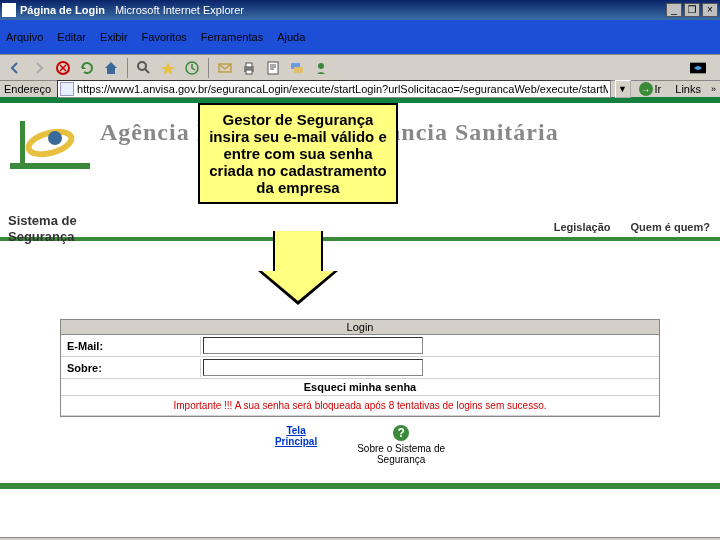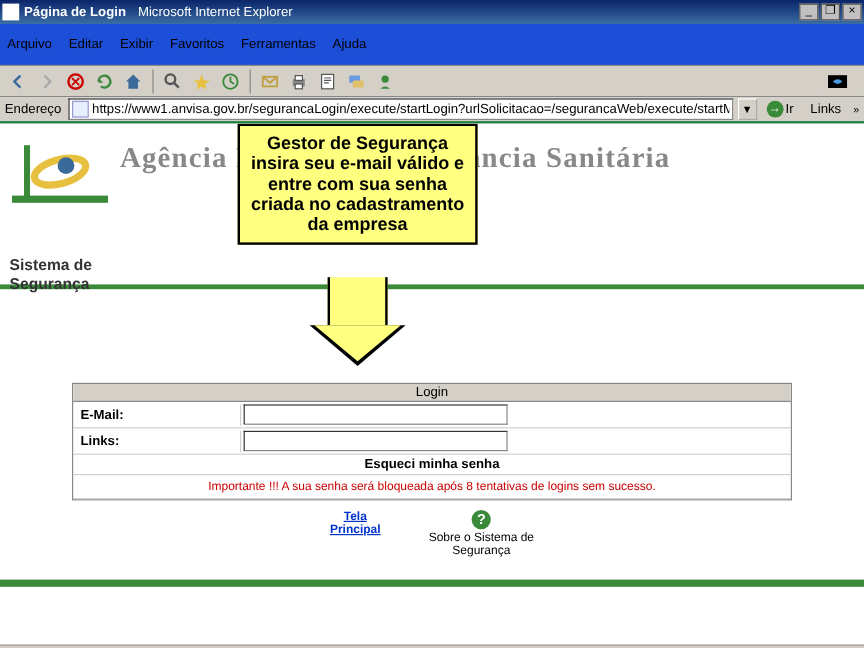--- a/index.html
+++ b/index.html
@@ -9,21 +9,21 @@
   .titlebar .title { font-weight: bold; font-size: 11px; flex: 0 0 auto; margin-right: 10px; }
   .titlebar .app { font-size: 11px; flex: 1; }
   .winbtns { display: flex; gap: 2px; }
   .winbtn { width: 16px; height: 14px; background: #c0c0c0; border: 1px solid #555; font-size: 10px; text-align: center; line-height: 12px; color: #000; cursor: pointer; }
   .menubar { background: #1d4ed8; height: 18px; display: flex; align-items: center; padding: 17px 6px; gap: 14px; font-size: 11px; border-bottom: 1px solid #888; }
   .menubar span { cursor: pointer; }
   .toolbar { background: #d4d0c8; height: 26px; display: flex; align-items: center; padding: 0 4px; gap: 2px; border-bottom: 1px solid #888; }
   .tbtn { width: 22px; height: 22px; background: #d4d0c8; border: 1px solid #d4d0c8; display: flex; align-items: center; justify-content: center; cursor: pointer; }
   .tbtn svg { width: 16px; height: 16px; }
   .sep { width: 1px; height: 20px; background: #888; margin: 0 3px; }
-  .addrbar { background: #d4d0c8; height: 22px; display: flex; align-items: center; padding: 0 4px; gap: 4px; border-bottom: 2px solid #15803d; font-size: 11px; }
+  .addrbar { background: #d4d0c8; height: 22px; display: flex; align-items: center; padding: 0 4px; gap: 4px; border-bottom: 6px solid #15803d; font-size: 11px; }
   .addrbar .label { margin-right: 2px; }
   .addrbar .urlbox { flex: 1; height: 18px; background: #fff; border: 1px inset #888; display: flex; align-items: center; padding: 0 2px; overflow: hidden; }
   .addrbar .urlbox .pgicon { width: 14px; height: 14px; background: #e8f0ff; border: 1px solid #99c; margin-right: 3px; flex-shrink: 0; }
   .addrbar .urlbox input { border: none; outline: none; font-size: 11px; width: 100%; }
   .addrbar .dd { width: 16px; height: 18px; background: #d4d0c8; border: 1px outset #fff; font-size: 9px; text-align: center; line-height: 16px; cursor: pointer; }
   .addrbar .go { display: flex; align-items: center; gap: 2px; cursor: pointer; padding: 0 4px; }
   .addrbar .go .goicon { width: 14px; height: 14px; border-radius: 50%; background: #3a8a3a; color: #fff; font-size: 10px; text-align: center; line-height: 14px; }
   .addrbar .links { padding: 0 6px; cursor: pointer; }
   .addrbar .chev { font-size: 9px; }
   .content { position: relative; height: 434px; background: #fff; overflow: hidden; }
@@ -200,31 +200,35 @@
     <div class="overlay">Gestor de Segurança insira seu e-mail válido e entre com sua senha criada no cadastramento da empresa</div>
     <div class="arrow-o">
       <div class="arrow-stem"></div>
       <div class="arrow-head"></div>
     </div>
 
     <div class="sistema">
       <div>Sistema de</div>
       <div>Segurança</div>
     </div>
+    <div class="navright">
+      <span>Legislação</span>
+      <span>Quem é quem?</span>
+    </div>
   </div>
   <div class="greenbar" style="margin-top:4px"></div>
 
   <div class="loginbox">
     <div class="loginhdr">Login</div>
     <div class="row">
       <div class="lbl">E-Mail:</div>
       <div class="fld"><input type="text" value="" style=""></div>
     </div>
     <div class="row">
-      <div class="lbl">Links:</div>
+      <div class="lbl">Sobre:</div>
       <div class="fld"><input type="password" value="" style=""></div>
     </div>
     <div class="forgot">Esqueci minha senha</div>
     <div class="warn">Importante !!! A sua senha será bloqueada após 8 tentativas de logins sem sucesso.</div>
   </div>
 
   <div class="footer-links">
     <div class="fl">
       <a>Tela</a><br>
       <a>Principal</a>

